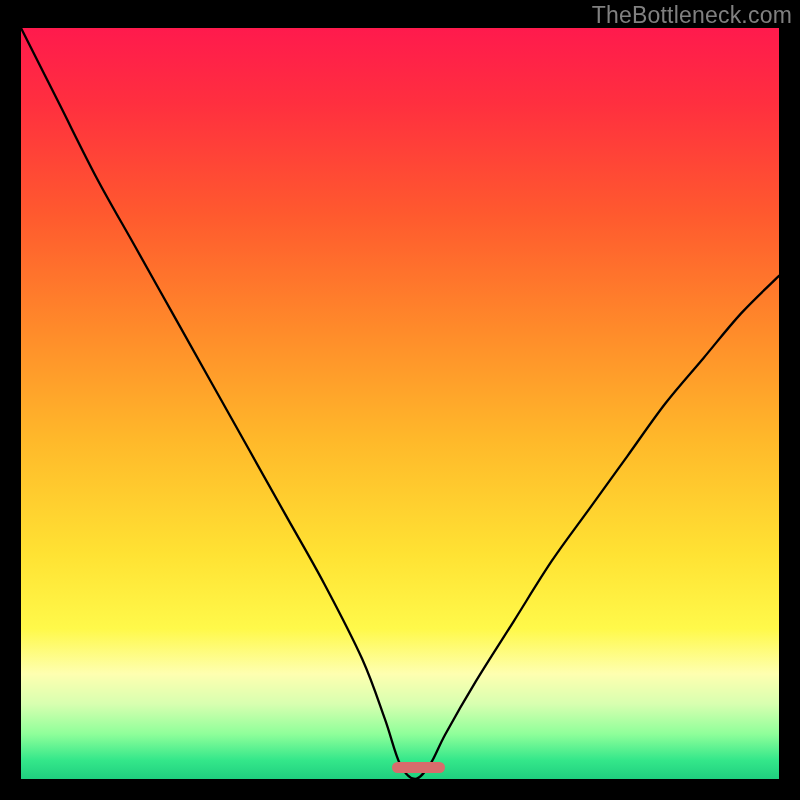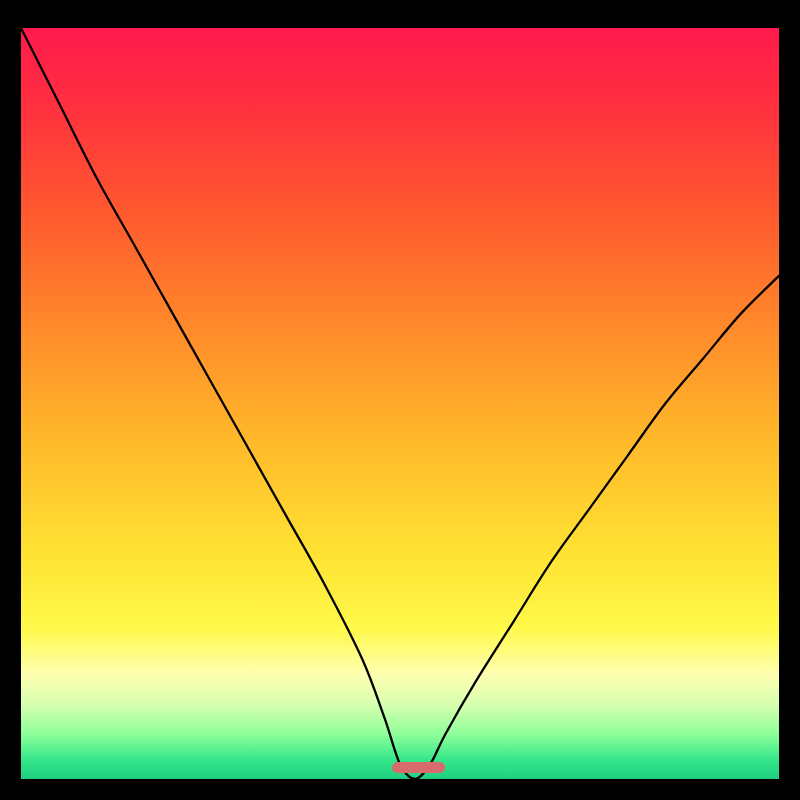--- a/index.html
+++ b/index.html
@@ -51,20 +51,21 @@
     border-radius: 6px;
     background: #d86c6c;
     z-index: 6;
   }
 </style>
 </head>
 <body>
 
 <div class="frame">
 
+  <div class="watermark">TheBottleneck.com</div>
 
   <div class="plot">
     <svg class="gradient-bg" viewBox="0 0 758 751" preserveAspectRatio="none">
       <defs>
         <linearGradient id="bgGrad" x1="0" y1="0" x2="0" y2="1">
             <stop offset="0%" stop-color="#ff1a4d"></stop>
             <stop offset="10%" stop-color="#ff2f3f"></stop>
             <stop offset="25%" stop-color="#ff5a2e"></stop>
             <stop offset="40%" stop-color="#ff8a2a"></stop>
             <stop offset="55.00000000000001%" stop-color="#ffb92a"></stop>

